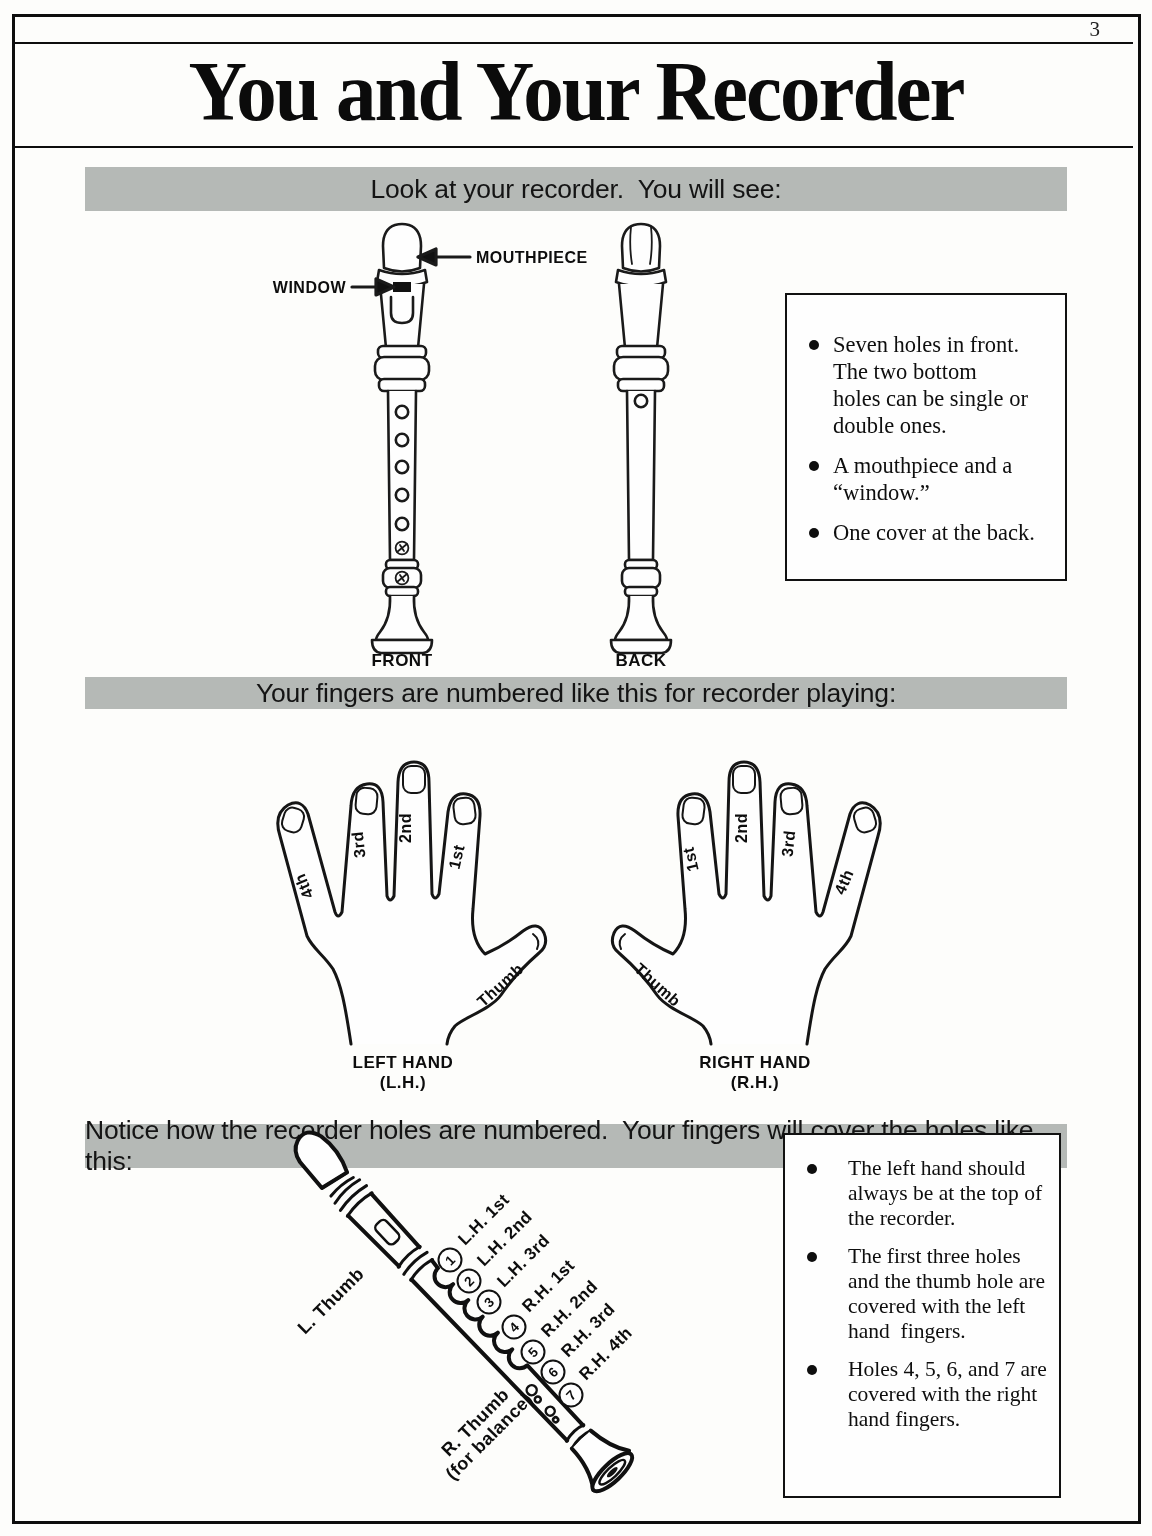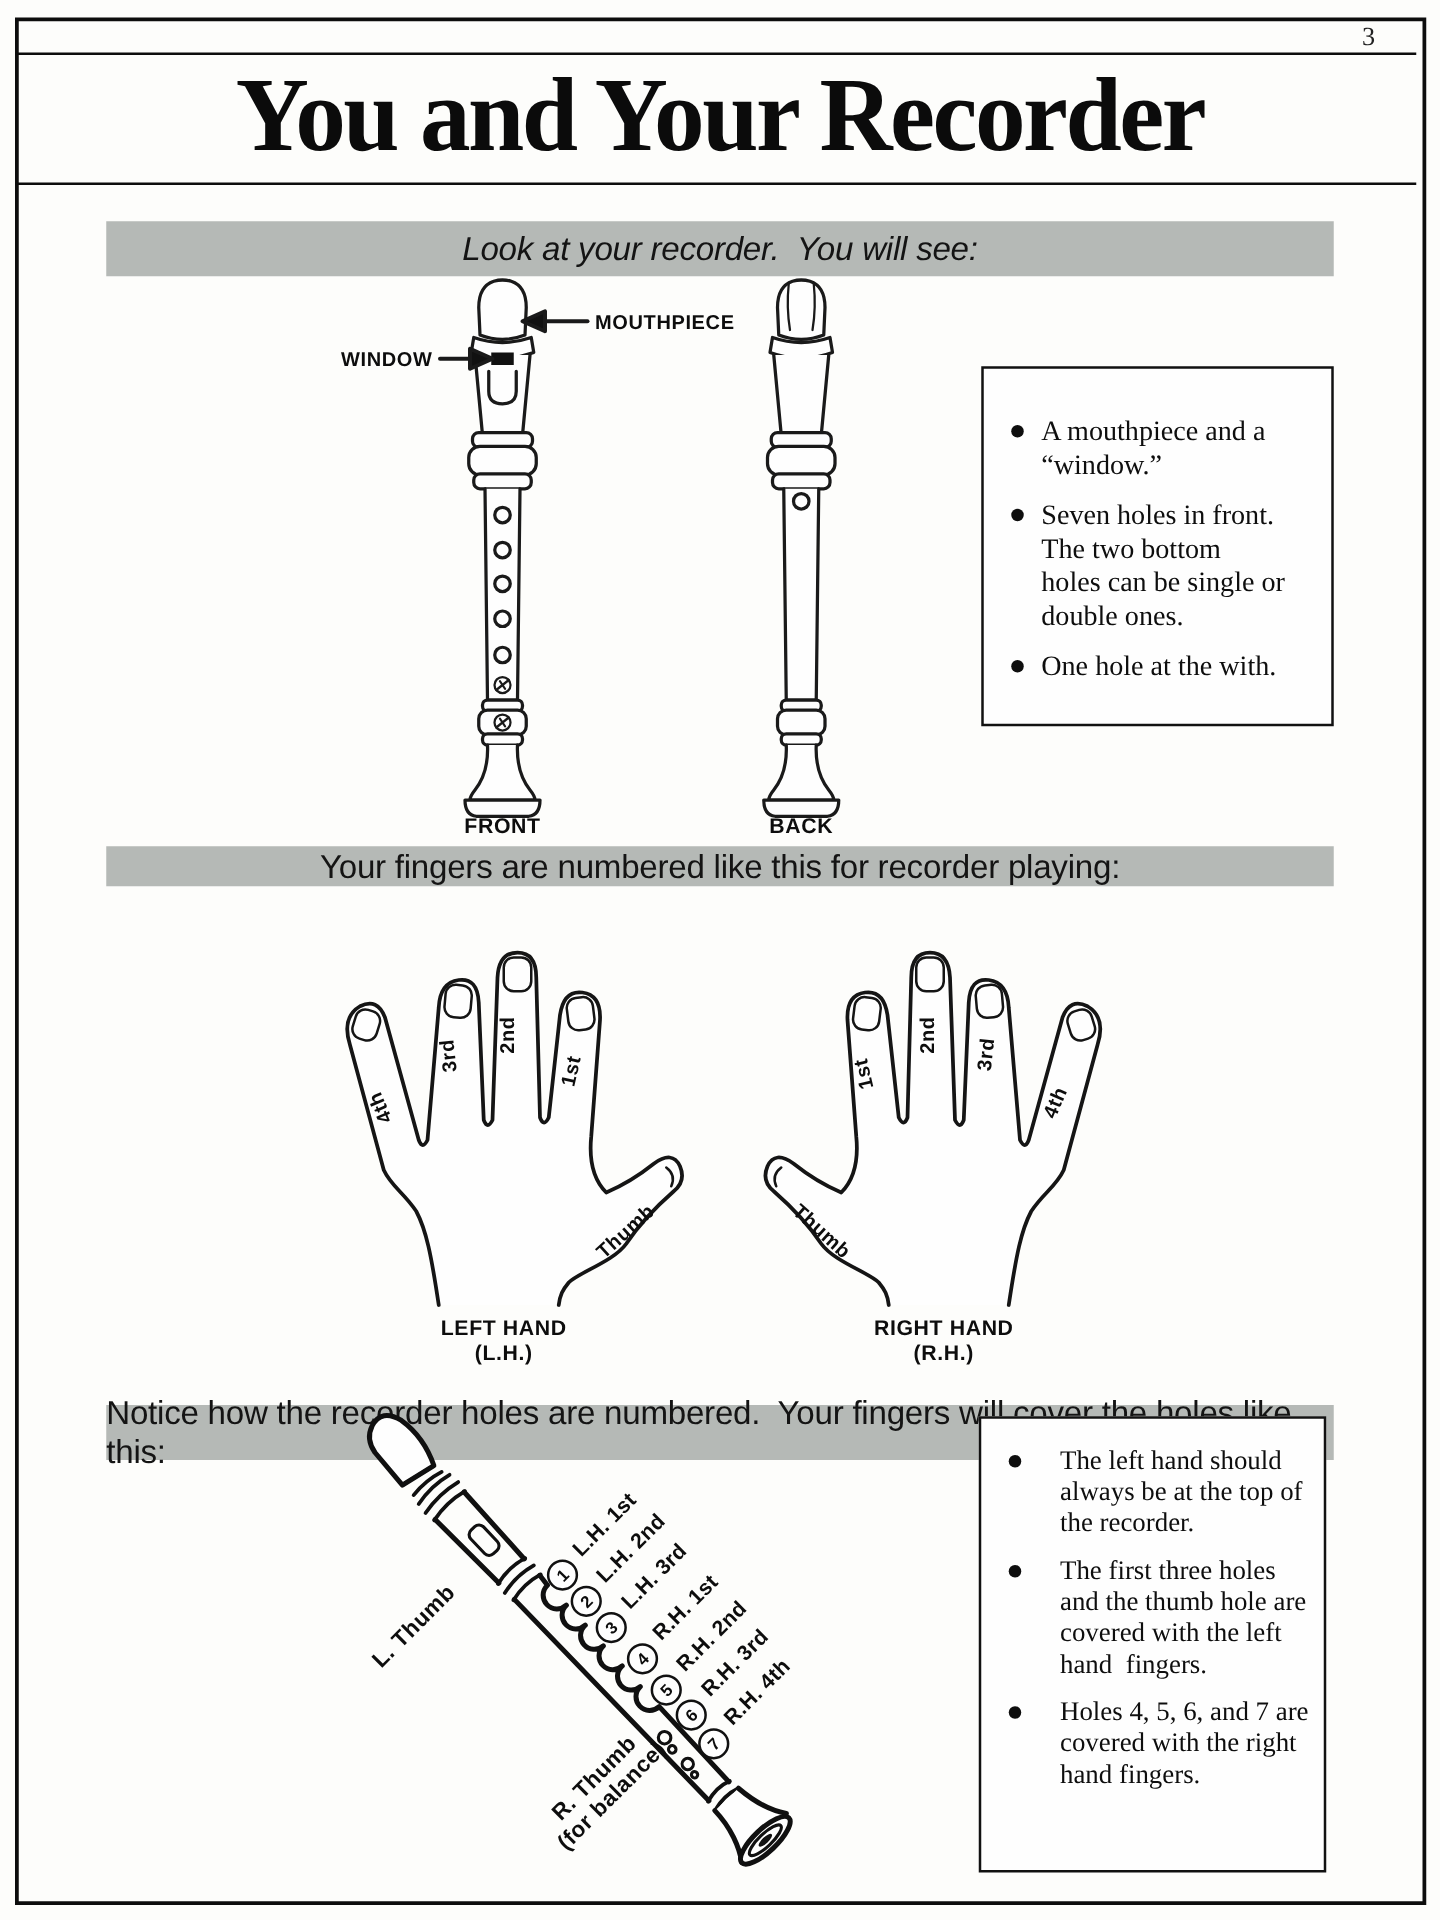--- a/index.html
+++ b/index.html
@@ -38,21 +38,21 @@
 </head>
 <body>
 
 <div class="canvas">
   <div class="frame"></div>
   <div class="hline" style="left:14px;top:42px;width:1119px;"></div>
   <div class="hline" style="left:14px;top:146px;width:1119px;"></div>
   <div class="pagenum">3</div>
   <div class="title">You and Your Recorder</div>
 
-  <div class="banner" style="top:177px;font-style:italic;">Look at your recorder.&nbsp; You will see:</div>
+  <div class="banner" style="top:167px;">Look at your recorder.&nbsp; You will see:</div>
 
   <svg style="left:250px;top:218px;" width="540" height="462" viewBox="0 0 540 462">
     <g fill="#fefefe" stroke="#1a1a1a" stroke-width="2.6" stroke-linejoin="round" stroke-linecap="round">
 
       <g>
         <path d="M134 50 L133 28 Q133 11 145 7 Q152 5 159 7 Q171 11 171 28 L170 50 Q152 57 134 50 Z"></path>
         <path d="M129 52 Q152 60 175 52 L177 64 Q152 73 127 64 Z"></path>
         <path d="M130 66 L136 130 L168 130 L174 66"></path>
         <path d="M141 79 L141 95 Q141 105 152 105 Q163 105 163 95 L163 79" fill="none"></path>
         <rect x="143" y="64" width="18" height="10" fill="#111" stroke="none"></rect>
@@ -108,33 +108,33 @@
     </g>
     <text class="svglabel" x="226" y="45">MOUTHPIECE</text>
     <text class="svglabel" text-anchor="end" x="96" y="75">WINDOW</text>
     <text class="caption" text-anchor="middle" x="152" y="448">FRONT</text>
     <text class="caption" text-anchor="middle" x="391" y="448">BACK</text>
   </svg>
 
   <div class="bulletbox box1" style="left:785px;top:293px;width:240px;height:248px;padding:36px 16px 0 22px;">
     <div class="item">
       <div class="dot"></div>
-      <div class="btext">A mouthpiece and a
-“window.”</div>
-    </div>
-    <div class="item">
-      <div class="dot"></div>
       <div class="btext">Seven holes in front.
 The two bottom
 holes can be single or
 double ones.</div>
     </div>
     <div class="item">
       <div class="dot"></div>
-      <div class="btext">One hole at the with.</div>
+      <div class="btext">A mouthpiece and a
+“window.”</div>
+    </div>
+    <div class="item">
+      <div class="dot"></div>
+      <div class="btext">One cover at the back.</div>
     </div>
   </div>
 
   <div class="banner" style="top:677px;height:32px;">Your fingers are numbered like this for recorder playing:</div>
 
   <svg style="left:251px;top:742px;" width="310" height="350" viewBox="0 0 310 350">
     <g fill="#fefefe" stroke="#151515" stroke-width="3" stroke-linejoin="round" stroke-linecap="round">
       <path d="M100 302
         C 94 262, 90 242, 82 227
         C 72 212, 62 207, 56 194

